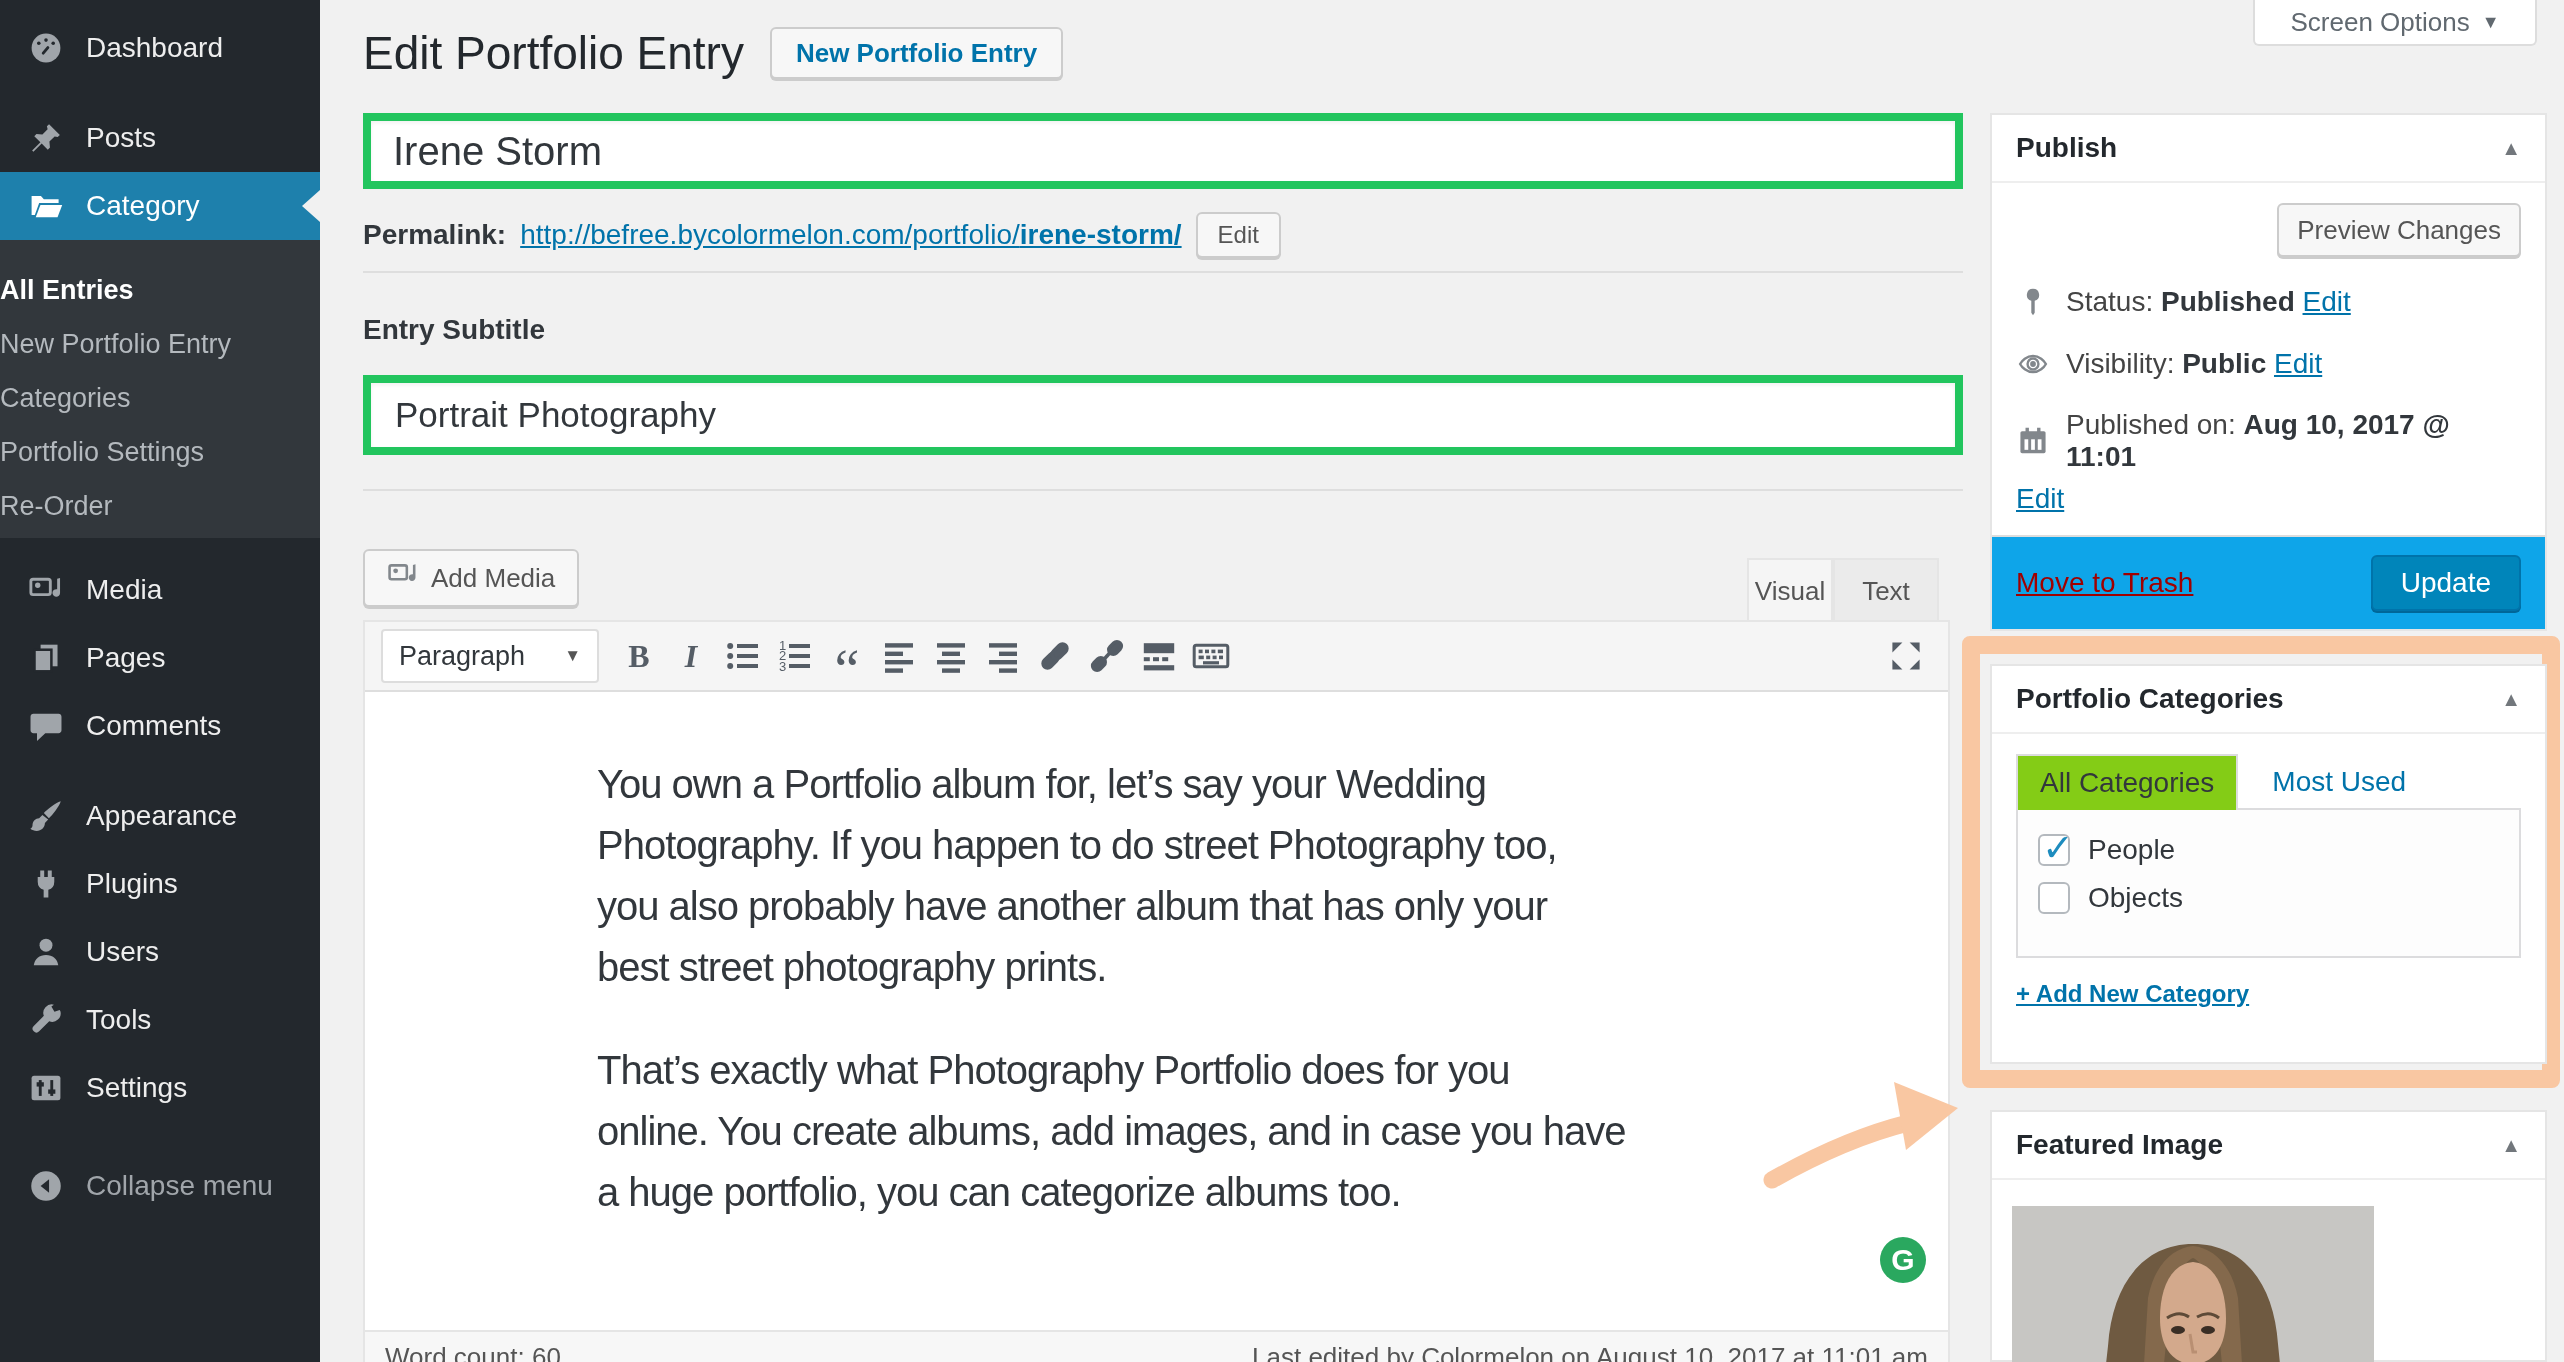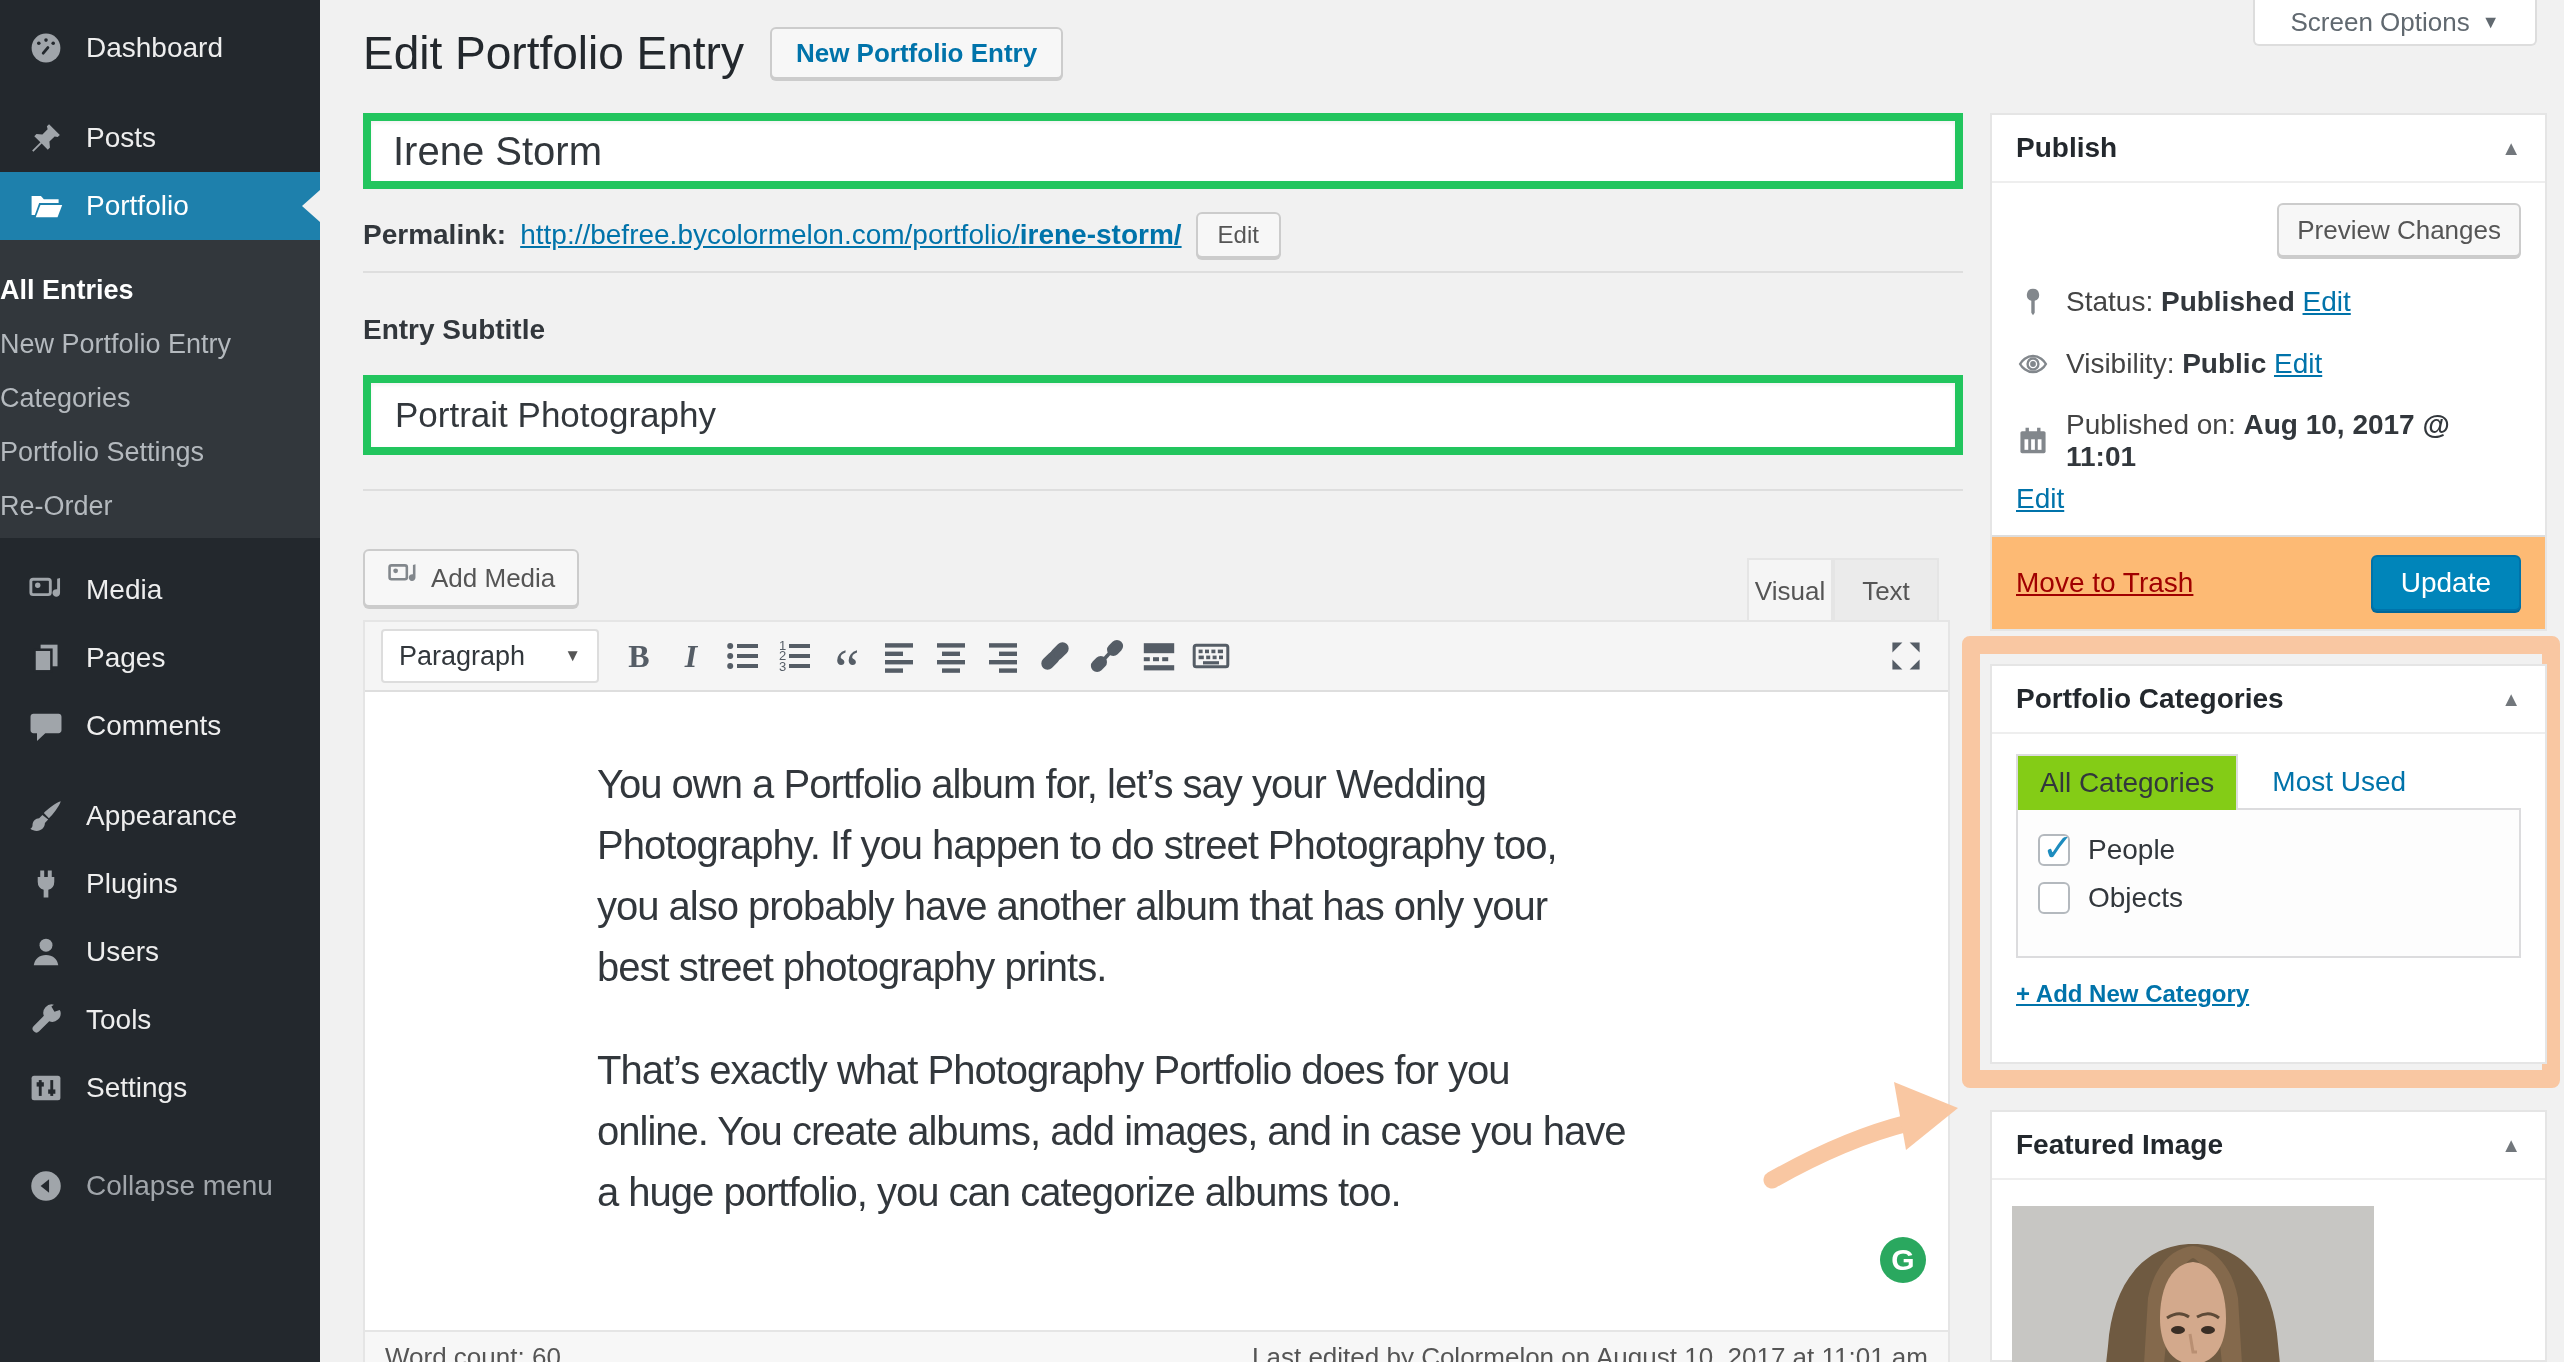--- a/index.html
+++ b/index.html
@@ -85,21 +85,21 @@
   .panel-toggle { font-size:20px; color:#72777c; cursor:pointer; }
   #publish-panel { top:113px; }
   #publish-body { padding:20px 24px 0 24px; }
   #preview-row { display:flex; justify-content:flex-end; }
   #preview-btn { height:54px; padding:0 18px; font-size:26px; }
   .pub-row { display:flex; align-items:center; gap:16px; margin-top:28px; font-size:28px; color:#444; }
   .pub-row svg { width:34px; height:34px; fill:#82878c; flex:none; }
   .pub-strong { font-weight:bold; color:#32373c; }
   .edit-link { color:#0073aa; text-decoration:underline; cursor:pointer; }
   #published-edit { display:inline-block; margin:10px 0 0 0; font-size:28px; }
-  #publish-footer { margin-top:20px; background:#fdba74; border-top:2px solid #ddd; padding:18px 24px;
+  #publish-footer { margin-top:20px; background:#0ea5e9; border-top:2px solid #ddd; padding:18px 24px;
                     display:flex; align-items:center; justify-content:space-between; }
   #trash-link { color:#a00000; font-size:28px; text-decoration:underline; cursor:pointer; }
   #update-btn { height:56px; padding:0 28px; background:#0085ba; border:2px solid #0073aa; border-radius:6px;
                 color:#fff; font-size:28px; cursor:pointer; box-shadow:0 2px 0 #006799; display:flex; align-items:center; }
 
   #highlight-box { position:absolute; left:1962px; top:636px; width:598px; height:452px;
                    border:18px solid #f9c7a2; border-radius:8px; pointer-events:none; }
   #categories-panel { top:664px; height:400px; }
   #cat-tabs { display:flex; align-items:flex-end; margin:20px 24px 0 24px; }
   #tab-all-categories { position:relative; z-index:2; height:56px; padding:0 22px; display:flex; align-items:center;
@@ -146,21 +146,21 @@
       </span>
       <span>Posts</span>
     </div>
     <div class="menu-item active">
       <span class="micon">
         <svg viewBox="0 0 20 20">
             <path d="M2 4.5h5.2l1.6 1.7H17v2.2H6.2L3.8 15H2z"></path>
             <path d="M6.9 9.4H19l-2.6 6.9H4.3z"></path>
           </svg>
       </span>
-      <span>Portfolio</span>
+      <span>Category</span>
       <span class="arrow-notch"></span>
     </div>
     <div class="submenu">
       <div class="submenu-item current">
           <span>All Entries</span>
         </div>
       <div class="submenu-item">
           <span>New Portfolio Entry</span>
         </div>
       <div class="submenu-item">

